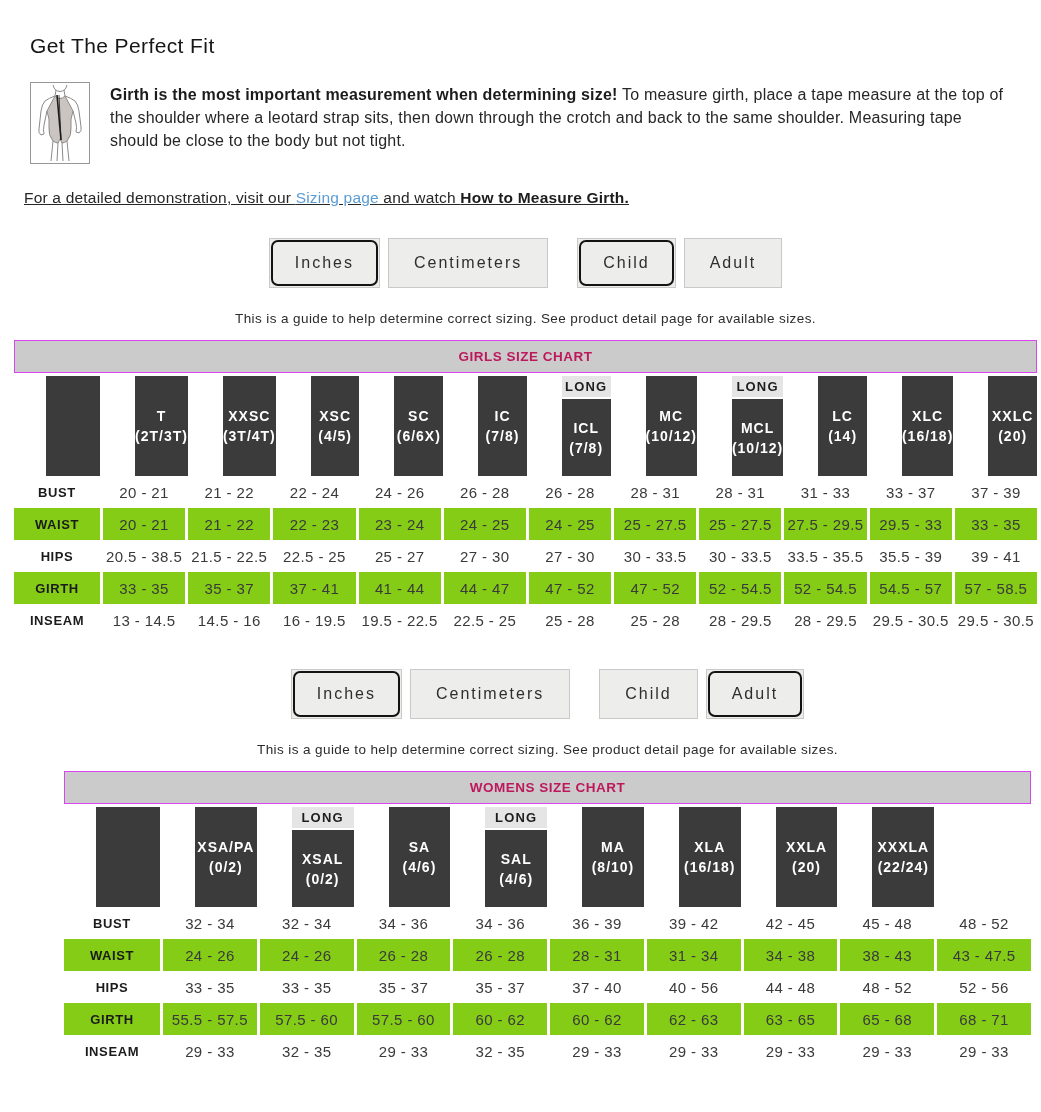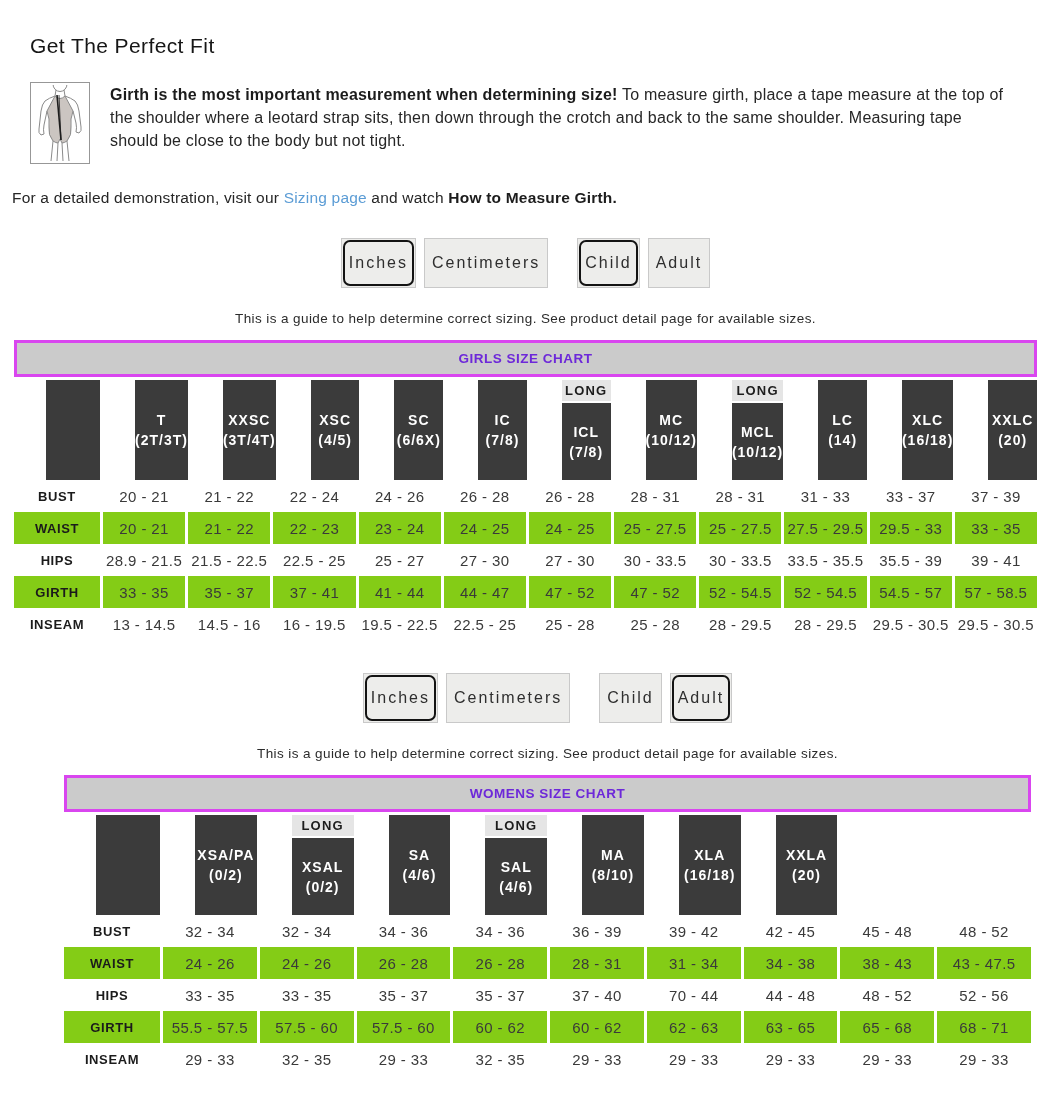--- a/index.html
+++ b/index.html
@@ -11,44 +11,44 @@
     margin:34px 8px 24px 30px;font-size:21px;font-weight:500;
     letter-spacing:.4px;color:#161616;
   }
   .girth-row{display:flex;align-items:flex-start;gap:20px;margin:0 30px;}
   .icon-box{
     flex:none;width:60px;height:82px;border:1px solid #979797;box-sizing:border-box;
     display:flex;align-items:center;justify-content:center;background:#fff;
   }
   .girth-text{margin:1px 0 0;font-size:16px;line-height:23px;letter-spacing:.2px;max-width:935px;color:#262626;}
   b,strong{font-weight:700;color:#1c1c1c;}
-  .demo-line{margin:25px 12px 0;font-size:15.5px;letter-spacing:.2px;color:#262626;}
+  .demo-line{margin:25px 24px 0;font-size:15.5px;letter-spacing:.2px;color:#262626;text-decoration:underline;}
   .text-link{color:#5b9cd5;text-decoration:none;cursor:pointer;}
 
   section{box-sizing:border-box;}
   .sec-girls{margin-left:14px;width:1023px;margin-top:0;}
   .sec-womens{margin-left:64px;width:967px;margin-top:33px;}
 
   .toggles{display:flex;justify-content:center;gap:8px;margin-top:31px;}
   .tbtn{
     font-family:inherit;font-size:16px;letter-spacing:2px;color:#2e2e2e;
-    background:#ededeb;border:1px solid #c9c9c9;padding:0 7px;height:50px;
+    background:#ededeb;border:1px solid #c9c9c9;padding:0 25px;height:50px;
     cursor:pointer;position:relative;box-sizing:border-box;
   }
   .tbtn.gapL{margin-left:21px;}
   .tbtn.sel::after{
     content:'';position:absolute;inset:1px;border:2px solid #131313;border-radius:7px;
   }
 
   .note{text-align:center;font-size:13.5px;letter-spacing:.4px;margin:23px 0 14px;color:#2b2b2b;}
 
   .ctitle{
-    background:#cbcbcb;border:3px solid #d946ef;height:31px;margin-bottom:3px;
+    background:#cbcbcb;border:1px solid #d946ef;height:31px;margin-bottom:3px;
     display:flex;align-items:center;justify-content:center;
-    font-weight:700;font-size:13.5px;letter-spacing:.5px;color:#6d28d9;
+    font-weight:700;font-size:13.5px;letter-spacing:.5px;color:#be185d;
   }
   .chart{--labelw:86px;}
   .sec-womens .chart{--labelw:96px;}
   .crow{display:grid;grid-template-columns:var(--labelw) repeat(var(--cols),1fr);column-gap:3px;}
   .crow.header .hcol{display:flex;flex-direction:column;height:100px;padding-left:32px;}
   .long{
     flex:none;height:21px;background:#e5e5e5;margin-bottom:2px;
     display:flex;align-items:center;justify-content:center;
     font-weight:700;font-size:13px;letter-spacing:1.2px;color:#1d1d1d;
   }
@@ -200,21 +200,21 @@
           <div class="dcell">24 - 25</div>
           <div class="dcell">24 - 25</div>
           <div class="dcell">25 - 27.5</div>
           <div class="dcell">25 - 27.5</div>
           <div class="dcell">27.5 - 29.5</div>
           <div class="dcell">29.5 - 33</div>
           <div class="dcell">33 - 35</div>
         </div>
         <div class="crow drow">
           <div class="dcell rlabel">HIPS</div>
-          <div class="dcell">28.9 - 21.5</div>
+          <div class="dcell">20.5 - 38.5</div>
           <div class="dcell">21.5 - 22.5</div>
           <div class="dcell">22.5 - 25</div>
           <div class="dcell">25 - 27</div>
           <div class="dcell">27 - 30</div>
           <div class="dcell">27 - 30</div>
           <div class="dcell">30 - 33.5</div>
           <div class="dcell">30 - 33.5</div>
           <div class="dcell">33.5 - 35.5</div>
           <div class="dcell">35.5 - 39</div>
           <div class="dcell">39 - 41</div>
@@ -301,20 +301,26 @@
               <span>XLA</span>
               <span>(16/18)</span>
             </div>
           </div>
           <div class="hcol">
             <div class="hcell">
               <span>XXLA</span>
               <span>(20)</span>
             </div>
           </div>
+          <div class="hcol">
+            <div class="hcell">
+              <span>XXXLA</span>
+              <span>(22/24)</span>
+            </div>
+          </div>
         </div>
         <div class="crow drow">
           <div class="dcell rlabel">BUST</div>
           <div class="dcell">32 - 34</div>
           <div class="dcell">32 - 34</div>
           <div class="dcell">34 - 36</div>
           <div class="dcell">34 - 36</div>
           <div class="dcell">36 - 39</div>
           <div class="dcell">39 - 42</div>
           <div class="dcell">42 - 45</div>
@@ -333,21 +339,21 @@
           <div class="dcell">38 - 43</div>
           <div class="dcell">43 - 47.5</div>
         </div>
         <div class="crow drow">
           <div class="dcell rlabel">HIPS</div>
           <div class="dcell">33 - 35</div>
           <div class="dcell">33 - 35</div>
           <div class="dcell">35 - 37</div>
           <div class="dcell">35 - 37</div>
           <div class="dcell">37 - 40</div>
-          <div class="dcell">70 - 44</div>
+          <div class="dcell">40 - 56</div>
           <div class="dcell">44 - 48</div>
           <div class="dcell">48 - 52</div>
           <div class="dcell">52 - 56</div>
         </div>
         <div class="crow drow stripe">
           <div class="dcell rlabel">GIRTH</div>
           <div class="dcell">55.5 - 57.5</div>
           <div class="dcell">57.5 - 60</div>
           <div class="dcell">57.5 - 60</div>
           <div class="dcell">60 - 62</div>

